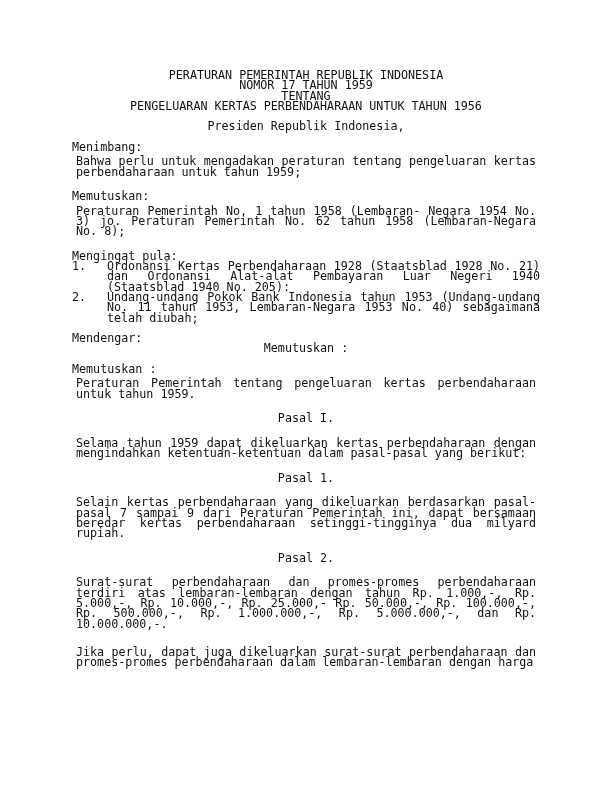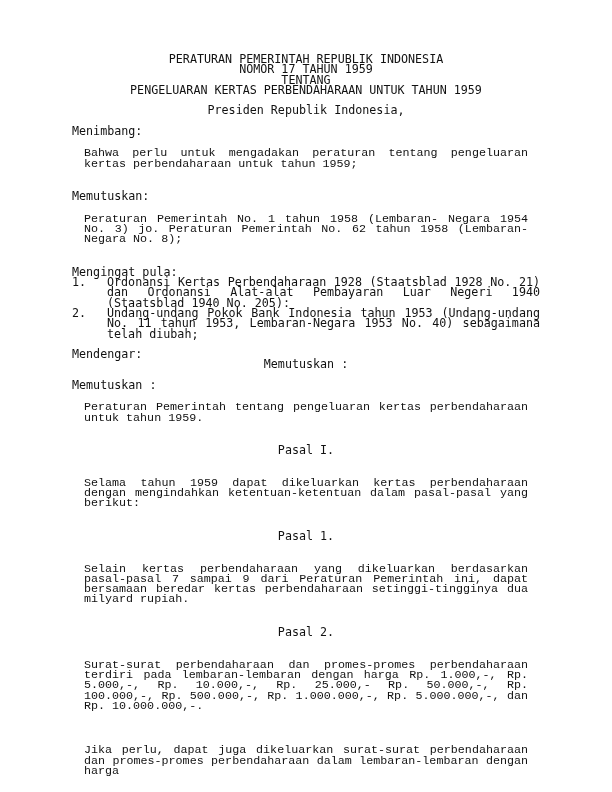--- a/index.html
+++ b/index.html
@@ -1,37 +1,37 @@
 <!DOCTYPE html>
 <html><head>
 <meta charset="utf-8">
 <style>
   html, body { margin: 0; padding: 0; background: #ffffff; }
   body { width: 612px; height: 792px; position: relative; overflow: hidden; }
   .page {
-    position: absolute; left: 72px; top: 54px; width: 468px;
+    position: absolute; left: 72px; top: 70px; width: 468px;
     font-family: "DejaVu Sans Mono", "Liberation Mono", monospace;
     font-size: 11.7px; line-height: 10.3px; color: #111111;
   }
   .center { text-align: center; white-space: pre; }
   .just { text-align: justify; text-align-last: left; }
   .gap { height: 10.3px; }
   .list-item { display: flex; }
   .list-num { width: 35px; flex: 0 0 35px; }
   .list-text { flex: 1; text-align: justify; }
-  p { margin: 12px; font-family: Liberation Mono, monospace; }
+  p { margin: 4px; }
 </style>
 </head>
 <body>
 
 <div class="page">
   <div class="center">PERATURAN PEMERINTAH REPUBLIK INDONESIA</div>
   <div class="center">NOMOR 17 TAHUN 1959</div>
   <div class="center">TENTANG</div>
-  <div class="center">PENGELUARAN KERTAS PERBENDAHARAAN UNTUK TAHUN 1959</div>
+  <div class="center">PENGELUARAN KERTAS PERBENDAHARAAN UNTUK TAHUN 1956</div>
   <div class="gap"></div>
   <div class="center">Presiden Republik Indonesia,</div>
   <div class="gap"></div>
 
   <div>Menimbang:</div>
   <p class="just">Bahwa perlu untuk mengadakan peraturan tentang pengeluaran kertas perbendaharaan untuk tahun 1959;</p>
   <div class="gap"></div>
 
   <div>Memutuskan:</div>
   <p class="just">Peraturan Pemerintah No. 1 tahun 1958 (Lembaran- Negara 1954 No. 3) jo. Peraturan Pemerintah No. 62 tahun 1958 (Lembaran-Negara No. 8);</p>
@@ -61,16 +61,16 @@
   <p class="just">Selama tahun 1959 dapat dikeluarkan kertas perbendaharaan dengan mengindahkan ketentuan-ketentuan dalam pasal-pasal yang berikut:</p>
   <div class="gap"></div>
 
   <div class="center">Pasal 1.</div>
   <div class="gap"></div>
   <p class="just">Selain kertas perbendaharaan yang dikeluarkan berdasarkan pasal-pasal 7 sampai 9 dari Peraturan Pemerintah ini, dapat bersamaan beredar kertas perbendaharaan setinggi-tingginya dua milyard rupiah.</p>
   <div class="gap"></div>
 
   <div class="center">Pasal 2.</div>
   <div class="gap"></div>
-  <p class="just">Surat-surat perbendaharaan dan promes-promes perbendaharaan terdiri pada lembaran-lembaran dengan harga Rp. 1.000,-, Rp. 5.000,-, Rp. 10.000,-, Rp. 25.000,- Rp. 50.000,-, Rp. 100.000,-, Rp. 500.000,-, Rp. 1.000.000,-, Rp. 5.000.000,-, dan Rp. 10.000.000,-.</p>
+  <p class="just">Surat-surat perbendaharaan dan promes-promes perbendaharaan terdiri atas lembaran-lembaran dengan tahun Rp. 1.000,-, Rp. 5.000,-, Rp. 10.000,-, Rp. 25.000,- Rp. 50.000,-, Rp. 100.000,-, Rp. 500.000,-, Rp. 1.000.000,-, Rp. 5.000.000,-, dan Rp. 10.000.000,-.</p>
   <div class="gap"></div>
   <p class="just">Jika perlu, dapat juga dikeluarkan surat-surat perbendaharaan dan promes-promes perbendaharaan dalam lembaran-lembaran dengan harga</p>
 </div>
 
 </body></html>

